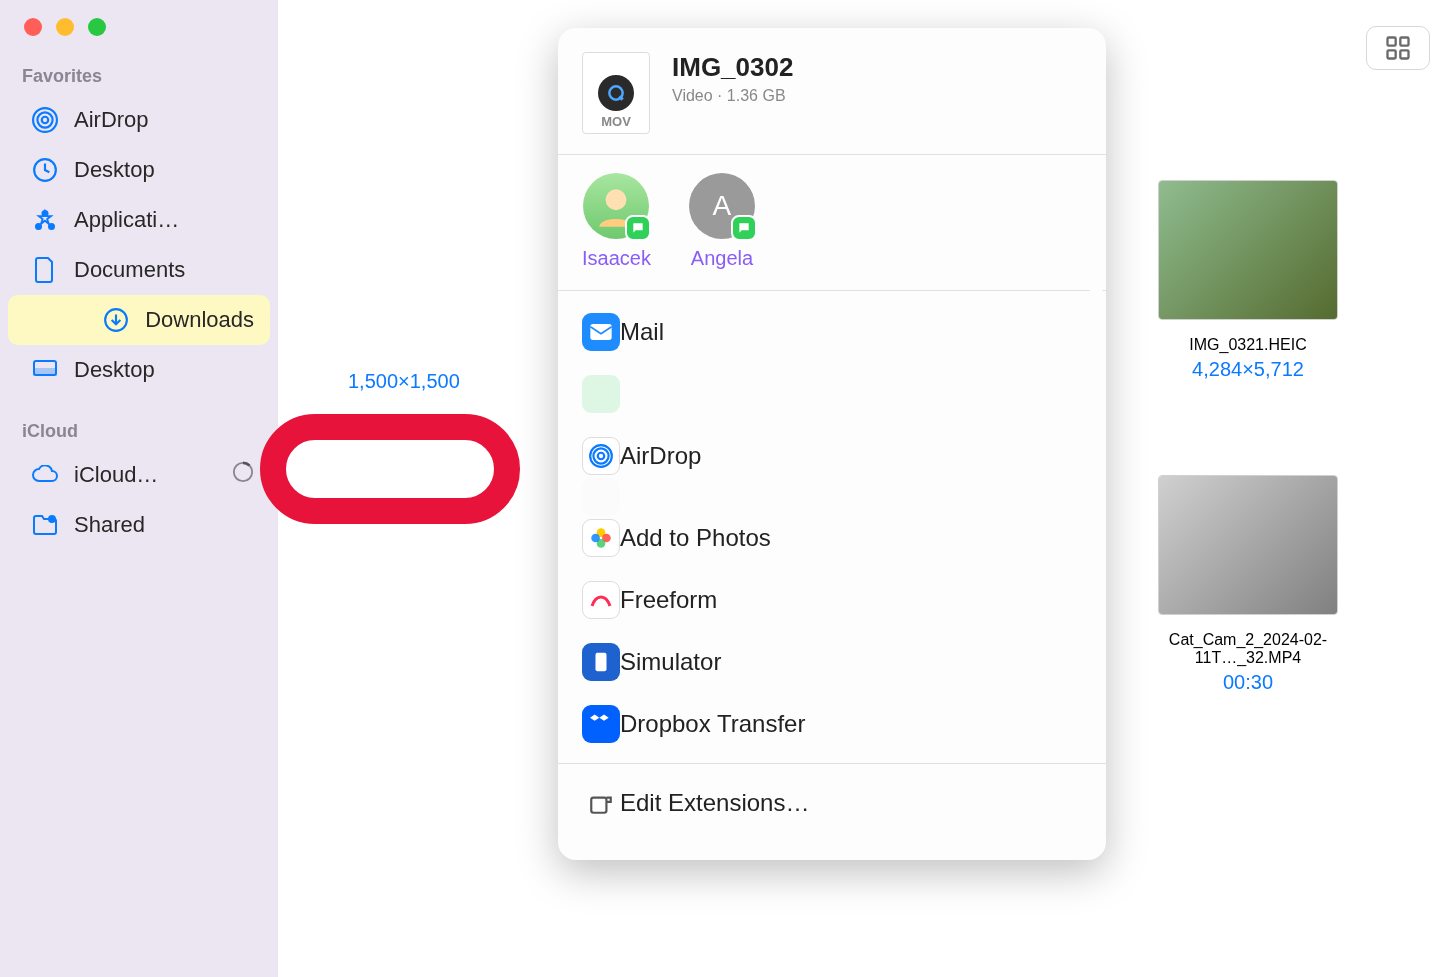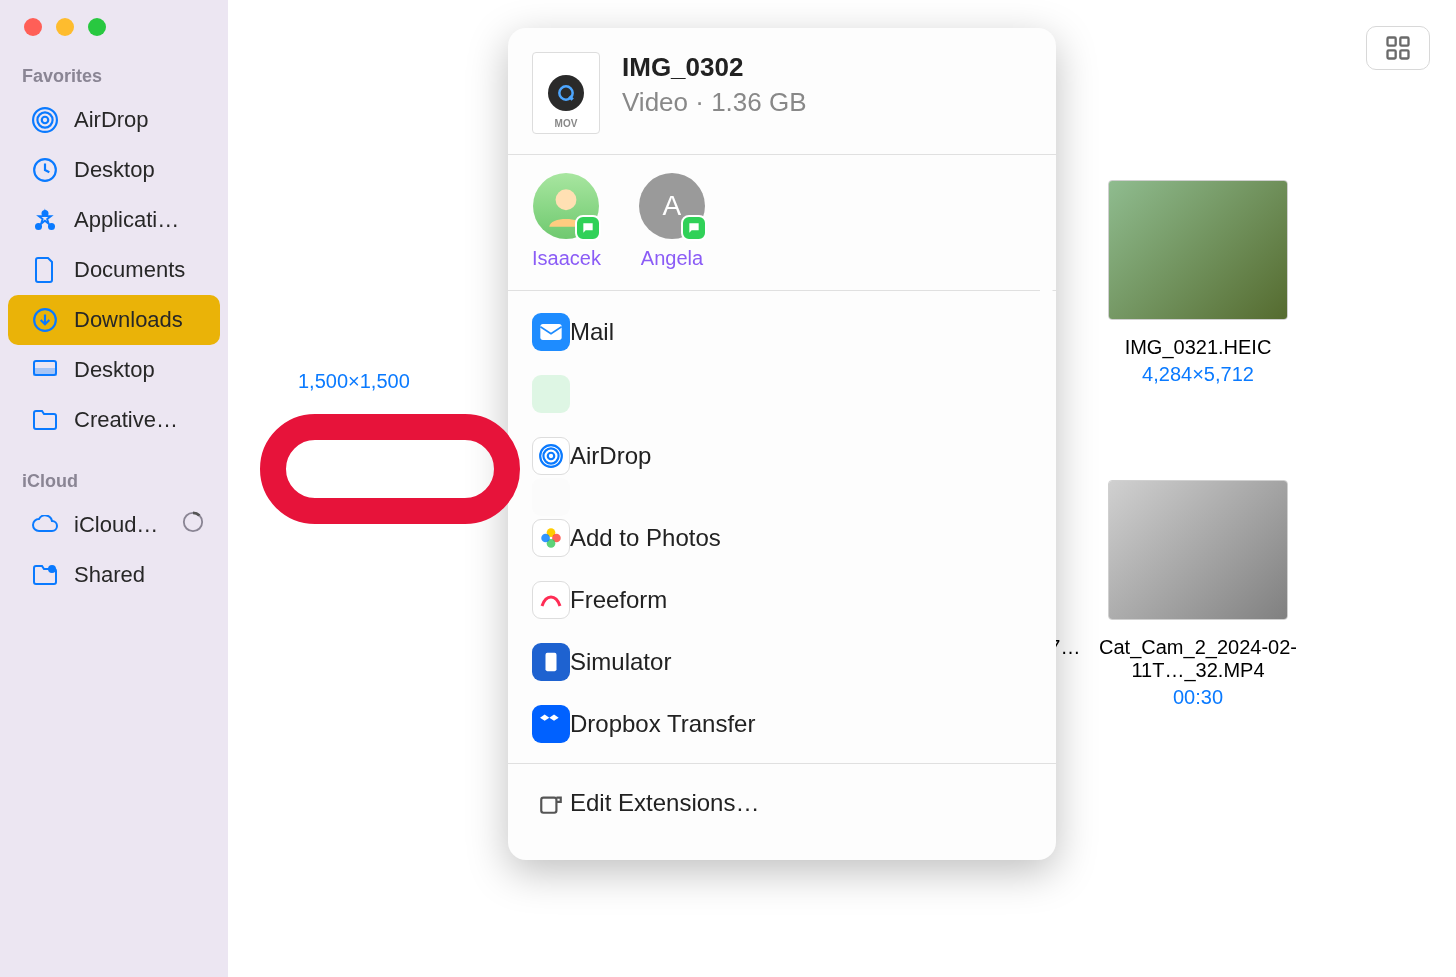--- a/index.html
+++ b/index.html
@@ -10,21 +10,21 @@
   height: 977px;
   overflow: hidden;
   position: relative;
 }
 .window {
   display: flex;
   width: 100%;
   height: 100%;
 }
 .sidebar {
-  width: 228px;
+  width: 278px;
   background: #ece6f2;
   padding: 18px 0 14px 0;
   flex-shrink: 0;
 }
 .traffic-lights {
   display: flex;
   gap: 14px;
   padding: 0 0 30px 24px;
 }
 .tl { width: 18px; height: 18px; border-radius: 50%; }
@@ -41,21 +41,21 @@
   display: flex;
   align-items: center;
   gap: 14px;
   padding: 10px 16px 10px 22px;
   font-size: 22px;
   color: #272727;
   cursor: pointer;
   border-radius: 10px;
   margin: 0 8px;
 }
-.sb-item.selected { background: #eab308; }
+.sb-item.selected { background: #fef9c3; justify-content: flex-end; }
 .sb-icon {
   width: 30px;
   height: 30px;
   display: inline-flex;
   align-items: center;
   justify-content: center;
   color: #0a7aff;
   flex-shrink: 0;
 }
 .sb-label {
@@ -136,21 +136,21 @@
   color: #fff;
   font-weight: bold;
   font-size: 14px;
   text-align: center;
   flex-direction: column;
   justify-content: space-between;
   padding: 6px;
 }
 .file-name {
   margin-top: 16px;
-  font-size: 20px;
+  font-size: 16px;
   text-align: center;
   max-width: 200px;
 }
 .file-name.selected {
   background: #dcdcdc;
   border-radius: 6px;
   padding: 2px 8px;
 }
 .file-meta {
   color: #0a7aff;
@@ -188,24 +188,24 @@
   background: #fff;
   border: 1px solid #ddd;
   border-radius: 4px;
   position: relative;
   display:flex;align-items:center;justify-content:center;flex-direction:column;
 }
 .pv-qt {
   width: 36px;height:36px;border-radius:50%;background:#2a2a2a;display:flex;align-items:center;justify-content:center;
 }
 .pv-mov {
-  position:absolute;bottom:4px;font-size:10px;color:#888;font-weight:600;
+  position:absolute;bottom:4px;font-size:13px;color:#888;font-weight:600;
 }
 .pv-title { font-size: 26px; font-weight: 700; color:#222; }
-.pv-sub { font-size: 26px; color: #888; margin-top:4px; }
+.pv-sub { font-size: 16px; color: #888; margin-top:4px; }
 .pv-people {
   display: flex;
   gap: 38px;
   padding: 18px 24px 20px 24px;
   border-bottom: 1px solid #e0e0e0;
 }
 .pv-person {
   display: flex;
   flex-direction: column;
   align-items: center;
@@ -312,28 +312,20 @@
     </div>
     <div class="sb-item">
       <span class="sb-icon">
           <svg width="26" height="22" viewBox="0 0 26 22" fill="none" stroke="#0a7aff" stroke-width="2">
             <rect x="2" y="2" width="22" height="14" rx="2"></rect>
             <rect x="2" y="10" width="22" height="6" fill="#0a7aff" opacity="0.3"></rect>
           </svg>
         </span>
       <span class="sb-label">Desktop</span>
     </div>
-    <div class="sb-item">
-      <span class="sb-icon">
-          <svg width="26" height="22" viewBox="0 0 26 22" fill="none" stroke="#0a7aff" stroke-width="2">
-            <path d="M2 4a2 2 0 012-2h6l2 3h10a2 2 0 012 2v11a2 2 0 01-2 2H4a2 2 0 01-2-2V4z"></path>
-          </svg>
-        </span>
-      <span class="sb-label">Creative…</span>
-    </div>
 
     <div style="height:26px"></div>
     <div class="sb-section-label">iCloud</div>
     <div class="sb-item">
       <span class="sb-icon">
           <svg width="28" height="20" viewBox="0 0 28 20" fill="none" stroke="#0a7aff" stroke-width="2">
             <path d="M8 16a6 6 0 010-12 7 7 0 0113 2 5 5 0 010 10H8z"></path>
           </svg>
         </span>
       <span class="sb-label">iCloud…</span>

